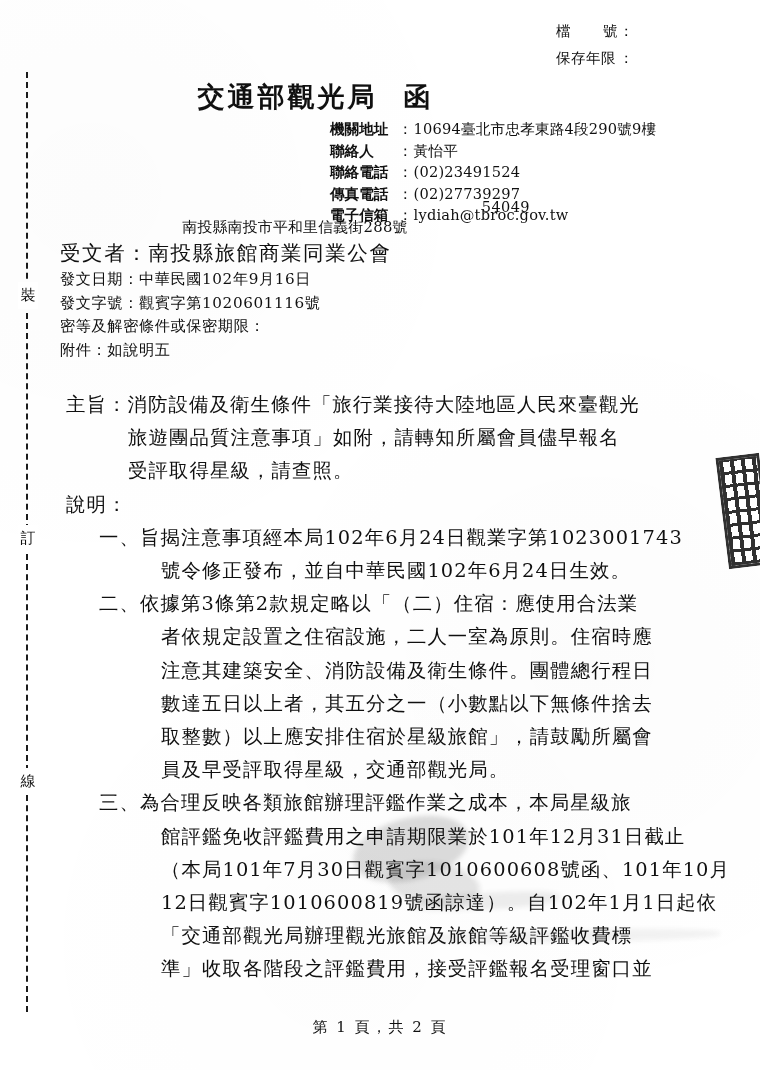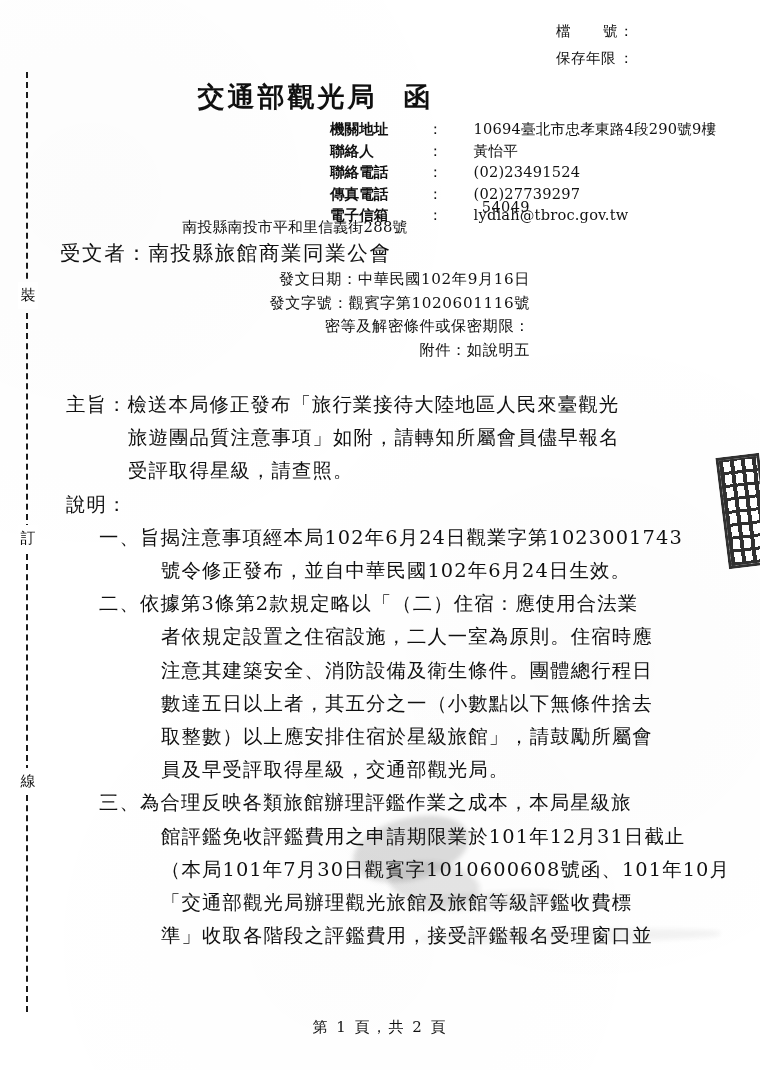--- a/index.html
+++ b/index.html
@@ -68,21 +68,20 @@
     top: 118px;
     left: 330px;
     width: 420px;
   }
   .contact-row {
     display: flex;
     align-items: baseline;
     font-size: 14.6px;
     line-height: 21.5px;
     white-space: nowrap;
-    gap: 30px;
   }
   .contact-label {
     display: inline-flex;
     justify-content: space-between;
     width: 68px;
     flex: 0 0 68px;
     font-weight: 600;
   }
   .contact-label > span { display: inline-block; }
   .contact-sep { margin: 0 1px 0 0; }
@@ -114,21 +113,20 @@
     letter-spacing: 1.6px;
     white-space: nowrap;
   }
 
   
   .meta-block {
     position: absolute;
     top: 268px;
     left: 60px;
     width: 470px;
-    text-align: right;
   }
   .meta-row {
     font-size: 15.2px;
     line-height: 23.5px;
     letter-spacing: 0.6px;
     white-space: nowrap;
   }
 
   
   .body-block {
@@ -288,39 +286,40 @@
 
   <div class="meta-block">
     <div class="meta-row">發文日期：中華民國102年9月16日</div>
     <div class="meta-row">發文字號：觀賓字第1020601116號</div>
     <div class="meta-row">密等及解密條件或保密期限：</div>
     <div class="meta-row">附件：如說明五</div>
   </div>
 
   <div class="body-block">
 
-    <div class="body-line ind-0">主旨：檢送本局修正發布「旅行業接待大陸地區人民來臺觀光</div>
+    <div class="body-line ind-0">主旨：消防設備及衛生條件「旅行業接待大陸地區人民來臺觀光</div>
     <div class="body-line ind-1">旅遊團品質注意事項」如附，請轉知所屬會員儘早報名</div>
     <div class="body-line ind-1">受評取得星級，請查照。</div>
 
     <div class="body-line ind-0 section-label">說明：</div>
 
     <div class="body-line ind-2">一、旨揭注意事項經本局102年6月24日觀業字第1023001743</div>
     <div class="body-line ind-3">號令修正發布，並自中華民國102年6月24日生效。</div>
 
     <div class="body-line ind-2">二、依據第3條第2款規定略以「（二）住宿：應使用合法業</div>
     <div class="body-line ind-3">者依規定設置之住宿設施，二人一室為原則。住宿時應</div>
     <div class="body-line ind-3">注意其建築安全、消防設備及衛生條件。團體總行程日</div>
     <div class="body-line ind-3">數達五日以上者，其五分之一（小數點以下無條件捨去</div>
     <div class="body-line ind-3">取整數）以上應安排住宿於星級旅館」，請鼓勵所屬會</div>
     <div class="body-line ind-3">員及早受評取得星級，交通部觀光局。</div>
 
     <div class="body-line ind-2">三、為合理反映各類旅館辦理評鑑作業之成本，本局星級旅</div>
     <div class="body-line ind-3">館評鑑免收評鑑費用之申請期限業於101年12月31日截止</div>
     <div class="body-line ind-3">（本局101年7月30日觀賓字1010600608號函、101年10月</div>
+    <div class="body-line ind-3">12日觀賓字1010600819號函諒達）。自102年1月1日起依</div>
     <div class="body-line ind-3">「交通部觀光局辦理觀光旅館及旅館等級評鑑收費標</div>
     <div class="body-line ind-3">準」收取各階段之評鑑費用，接受評鑑報名受理窗口並</div>
   </div>
 
   <div class="smudge smudge-a"></div>
   <div class="smudge smudge-b"></div>
   <div class="smudge smudge-c"></div>
   <div class="smudge smudge-d"></div>
 
   <div class="binding"></div>

